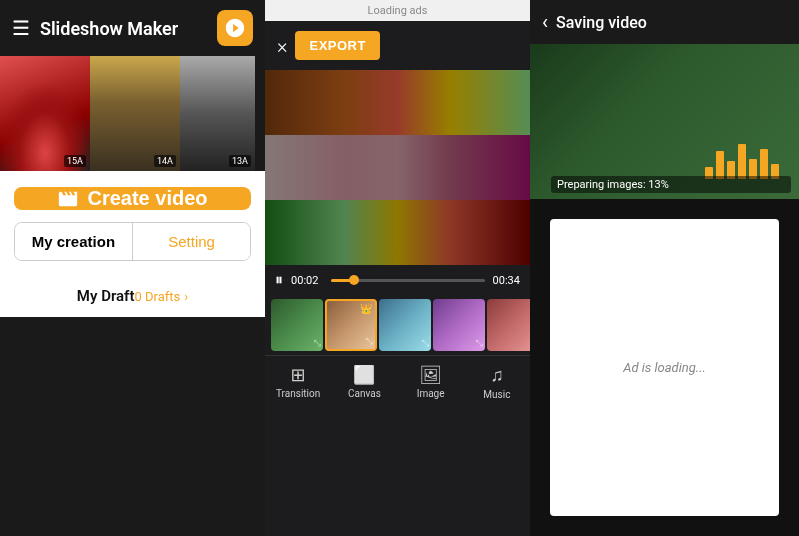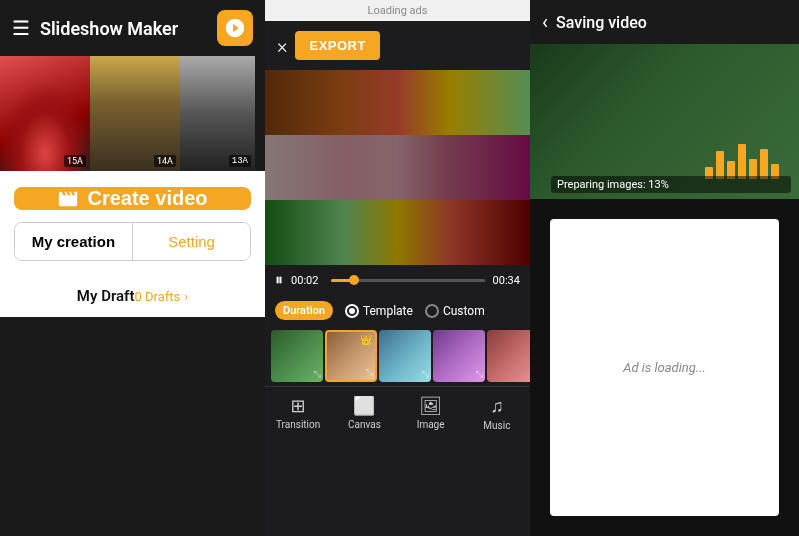--- a/index.html
+++ b/index.html
@@ -88,21 +88,20 @@
       position: absolute;
       inset: 0;
       background: linear-gradient(180deg, #c9a84c 0%, #7a6030 40%, #3a3020 100%);
     }
     .left-img-3 {
       width: 75px;
       height: 115px;
       background: linear-gradient(135deg, #2c2c2c 0%, #555 50%, #888 100%);
       position: relative;
       overflow: hidden;
-      font-family: Liberation Mono, monospace;
     }
     .left-img-3::before {
       content: '';
       position: absolute;
       inset: 0;
       background: linear-gradient(180deg, #aaa 0%, #555 50%, #222 100%);
     }
 
     .img-label {
       position: absolute;
@@ -589,31 +588,20 @@
   <div class="controls-bar">
     <button class="play-btn">⏸</button>
     <span class="time-label">00:02</span>
     <div class="progress-bar">
       <div class="progress-fill"></div>
       <div class="progress-dot"></div>
     </div>
     <span class="duration-label">00:34</span>
   </div>
 
-  <div class="duration-row">
-    <span class="duration-badge">Duration</span>
-    <div class="radio-option">
-      <div class="radio-circle selected"></div>
-      <span>Template</span>
-    </div>
-    <div class="radio-option">
-      <div class="radio-circle"></div>
-      <span>Custom</span>
-    </div>
-  </div>
 
   <div class="thumbnail-strip">
     <div class="thumb thumb-1">
       <span class="thumb-resize">⤡</span>
     </div>
     <div class="thumb thumb-2 selected">
       <span class="thumb-crown">👑</span>
       <span class="thumb-resize">⤡</span>
     </div>
     <div class="thumb thumb-3">

